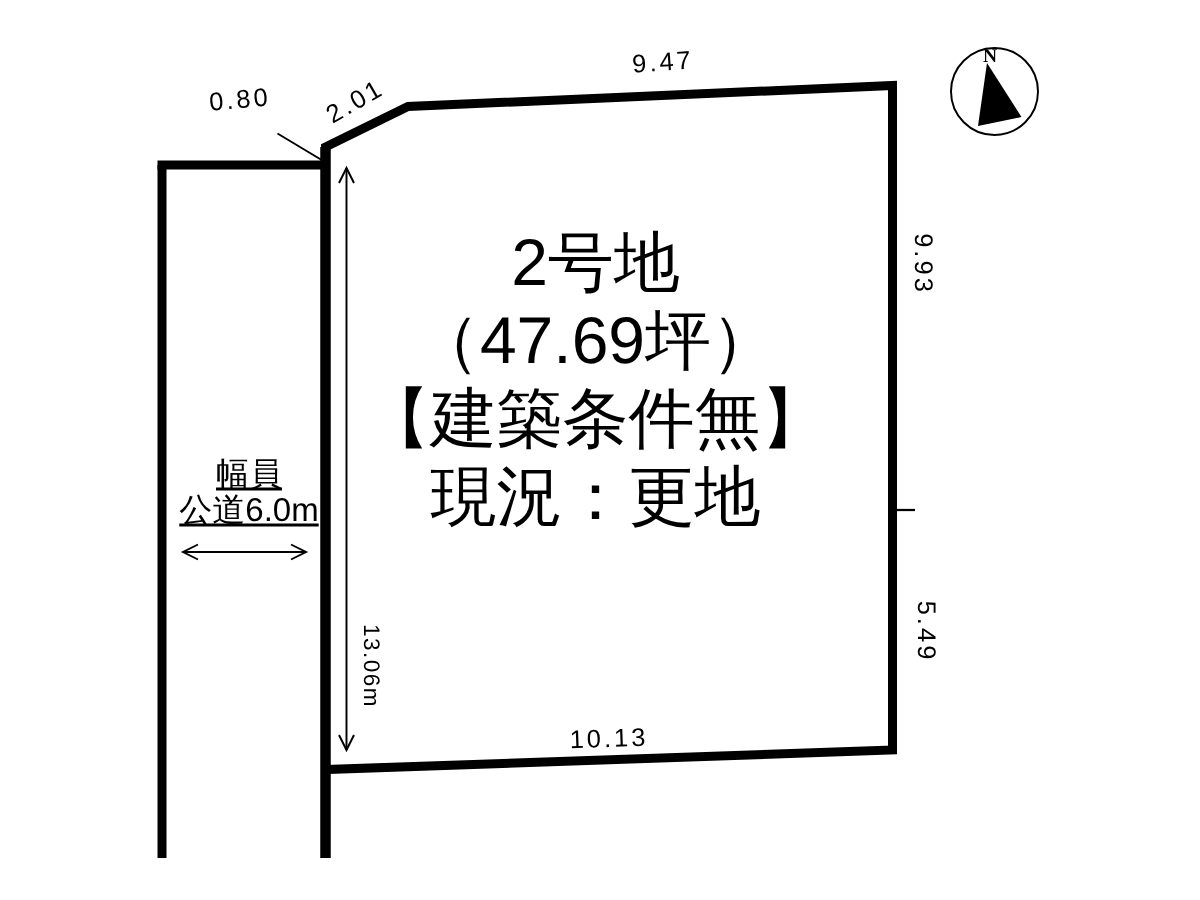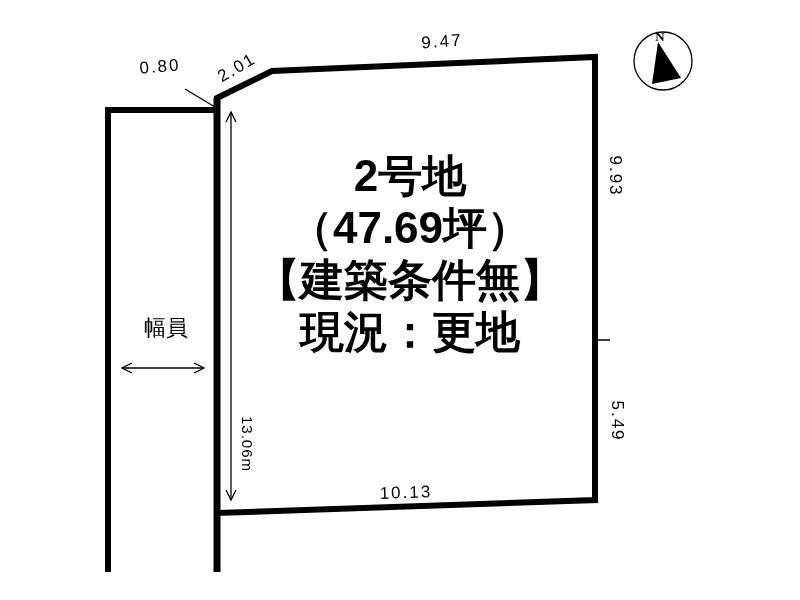--- a/index.html
+++ b/index.html
@@ -14,27 +14,27 @@
     transform:translate(-50%,-50%);
   }
   .dim { font-size:17px; letter-spacing:2px; }
   .dim-sm { font-size:15px; letter-spacing:1px; }
   .rot90  { transform:translate(-50%,-50%) rotate(90deg); }
   .rot-2  { transform:translate(-50%,-50%) rotate(-2deg); }
   .rot-4  { transform:translate(-50%,-50%) rotate(-4deg); }
   .rot-5  { transform:translate(-50%,-50%) rotate(-5deg); }
   .rot-30 { transform:translate(-50%,-50%) rotate(-30deg); }
   .parcel-block {
-    position:absolute; left:410px; top:254px; transform:translate(-50%,-50%);
-    text-align:center; font-size:44px; line-height:52px; font-weight:700;
+    position:absolute; left:397px; top:254px; transform:translate(-50%,-50%);
+    text-align:center; font-size:44px; line-height:52px; font-weight:400;
     letter-spacing:0px;
   }
   .road-label {
     position:absolute; left:166px; top:328px; transform:translate(-50%,-50%);
-    text-align:center; font-size:22px; line-height:24px;
+    text-align:center; font-size:22px; line-height:24px;text-decoration:underline;
   }
   .compass-n {
     position:absolute; left:660px; top:37px; transform:translate(-50%,-50%);
     font-family:"Liberation Serif","DejaVu Serif",serif;
     font-weight:bold; font-size:13px;
   }
 </style>
 </head>
 <body>
 
@@ -77,20 +77,21 @@
   <div class="label dim rot-5" style="left:160px; top:67px;">0.80</div>
   <div class="label dim rot-30" style="left:237px; top:68px;">2.01</div>
   <div class="label dim rot-4" style="left:442px; top:42px;">9.47</div>
   <div class="label dim rot90" style="left:615px; top:176px;">9.93</div>
   <div class="label dim rot90" style="left:617px; top:421px;">5.49</div>
   <div class="label dim rot-2" style="left:406px; top:493px;">10.13</div>
   <div class="label dim-sm rot90" style="left:247px; top:444px;">13.06m</div>
 
   <div class="road-label">
     <div>幅員</div>
+    <div>公道6.0m</div>
   </div>
 
   <div class="parcel-block">
     <div>2号地</div>
     <div>（47.69坪）</div>
     <div>【建築条件無】</div>
     <div>現況：更地</div>
   </div>
 
 </div>

